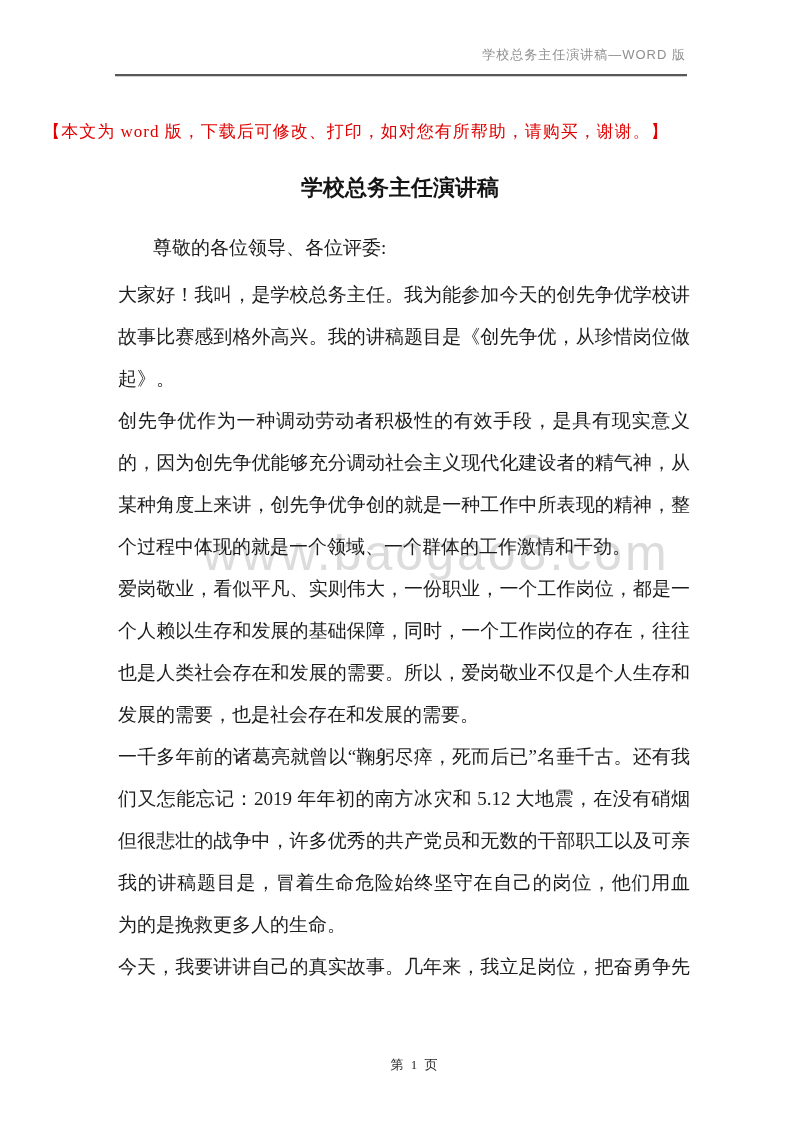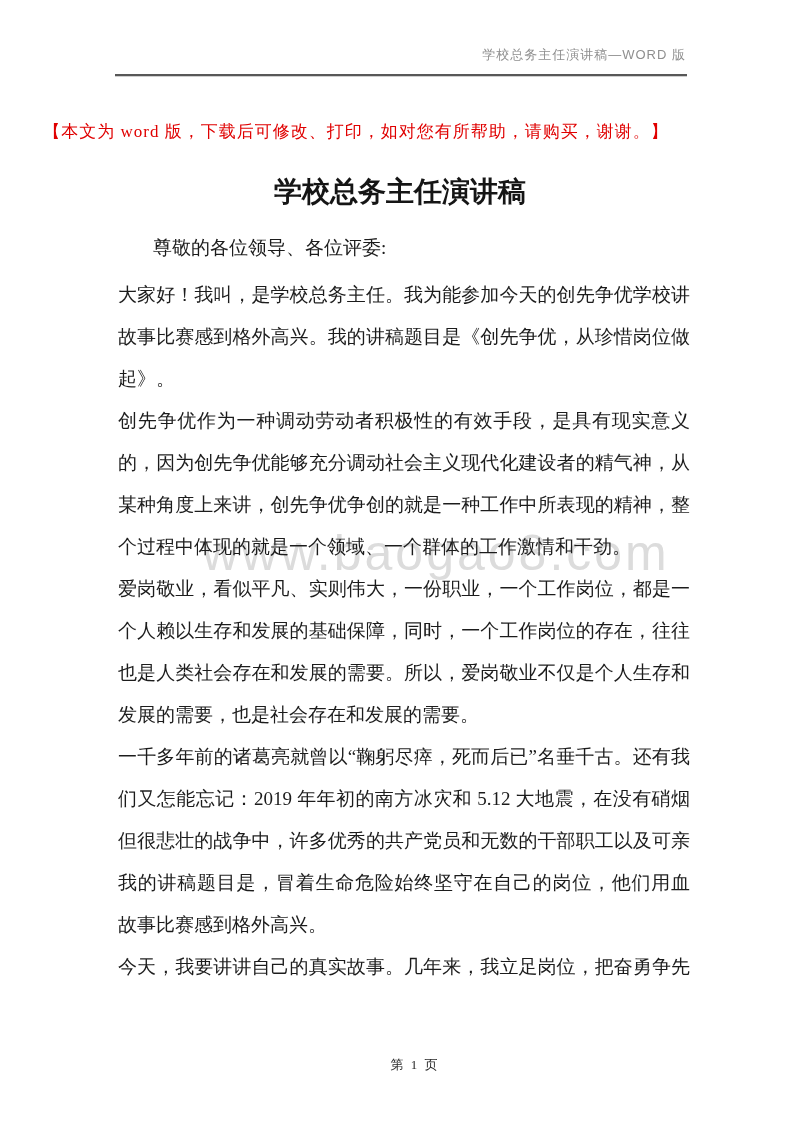--- a/index.html
+++ b/index.html
@@ -45,21 +45,21 @@
     letter-spacing: 1px;
     font-family: Liberation Serif, serif;
   }
   .doc-title {
     position: absolute;
     top: 173px;
     left: 0;
     width: 800px;
     margin: 0;
     text-align: center;
-    font-size: 28px;
+    font-size: 22px;
     font-weight: bold;
     color: #151515;
     font-family: "Liberation Sans", "DejaVu Sans", sans-serif;
   }
   .watermark {
     position: absolute;
     top: 524px;
     left: 0;
     width: 800px;
     text-align: center;
@@ -133,20 +133,20 @@
         <div class="line">某种角度上来讲，创先争优争创的就是一种工作中所表现的精神，整</div>
         <div class="line last">个过程中体现的就是一个领域、一个群体的工作激情和干劲。</div>
         <div class="line">爱岗敬业，看似平凡、实则伟大，一份职业，一个工作岗位，都是一</div>
         <div class="line">个人赖以生存和发展的基础保障，同时，一个工作岗位的存在，往往</div>
         <div class="line">也是人类社会存在和发展的需要。所以，爱岗敬业不仅是个人生存和</div>
         <div class="line last">发展的需要，也是社会存在和发展的需要。</div>
         <div class="line">一千多年前的诸葛亮就曾以“鞠躬尽瘁，死而后已”名垂千古。还有我</div>
         <div class="line">们又怎能忘记：2019 年年初的南方冰灾和 5.12 大地震，在没有硝烟</div>
         <div class="line">但很悲壮的战争中，许多优秀的共产党员和无数的干部职工以及可亲</div>
         <div class="line">我的讲稿题目是，冒着生命危险始终坚守在自己的岗位，他们用血</div>
-        <div class="line last">故事比赛感到格外高兴。</div>
+        <div class="line last">为的是挽救更多人的生命。</div>
         <div class="line">今天，我要讲讲自己的真实故事。几年来，我立足岗位，把奋勇争先</div>
       </div>
   </div>
 
   <div class="footer">第 1 页</div>
 
 </div>
 
 </body></html>

